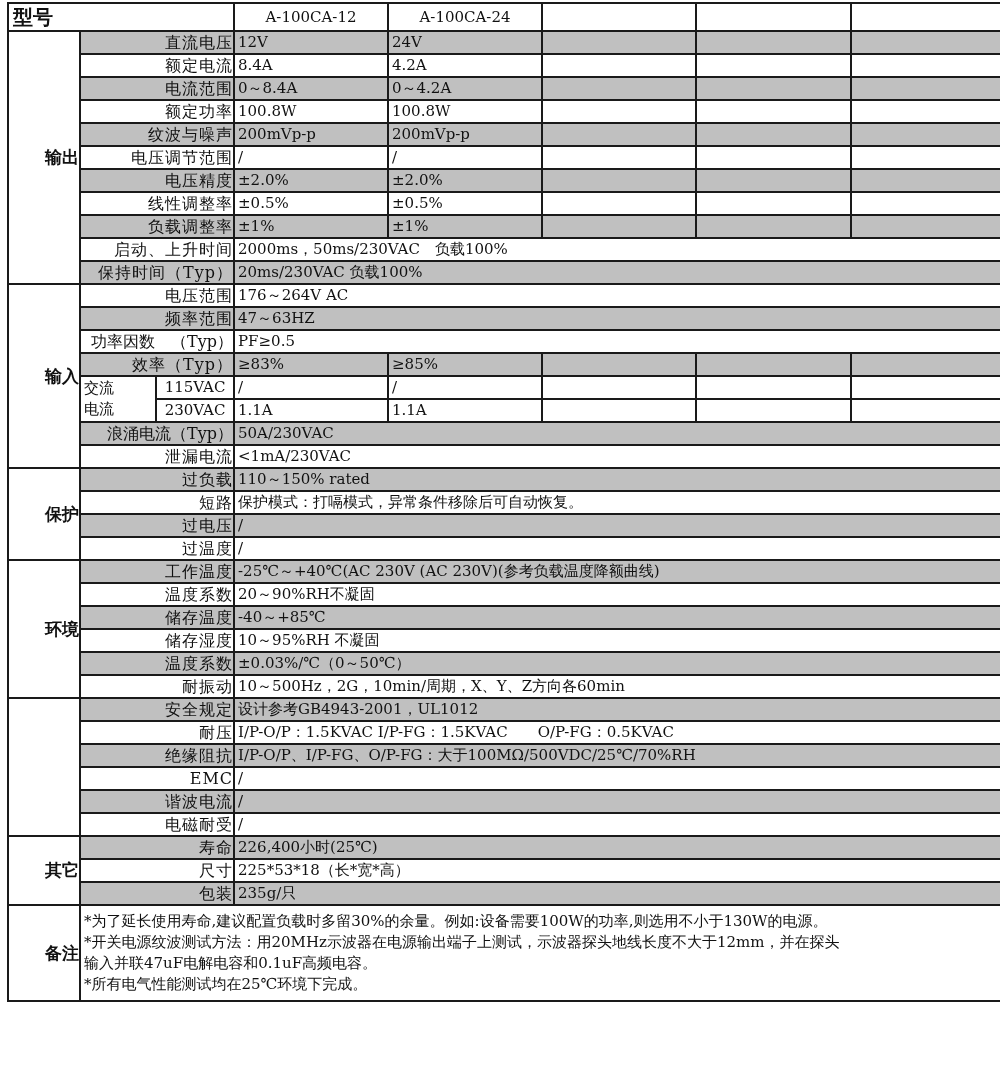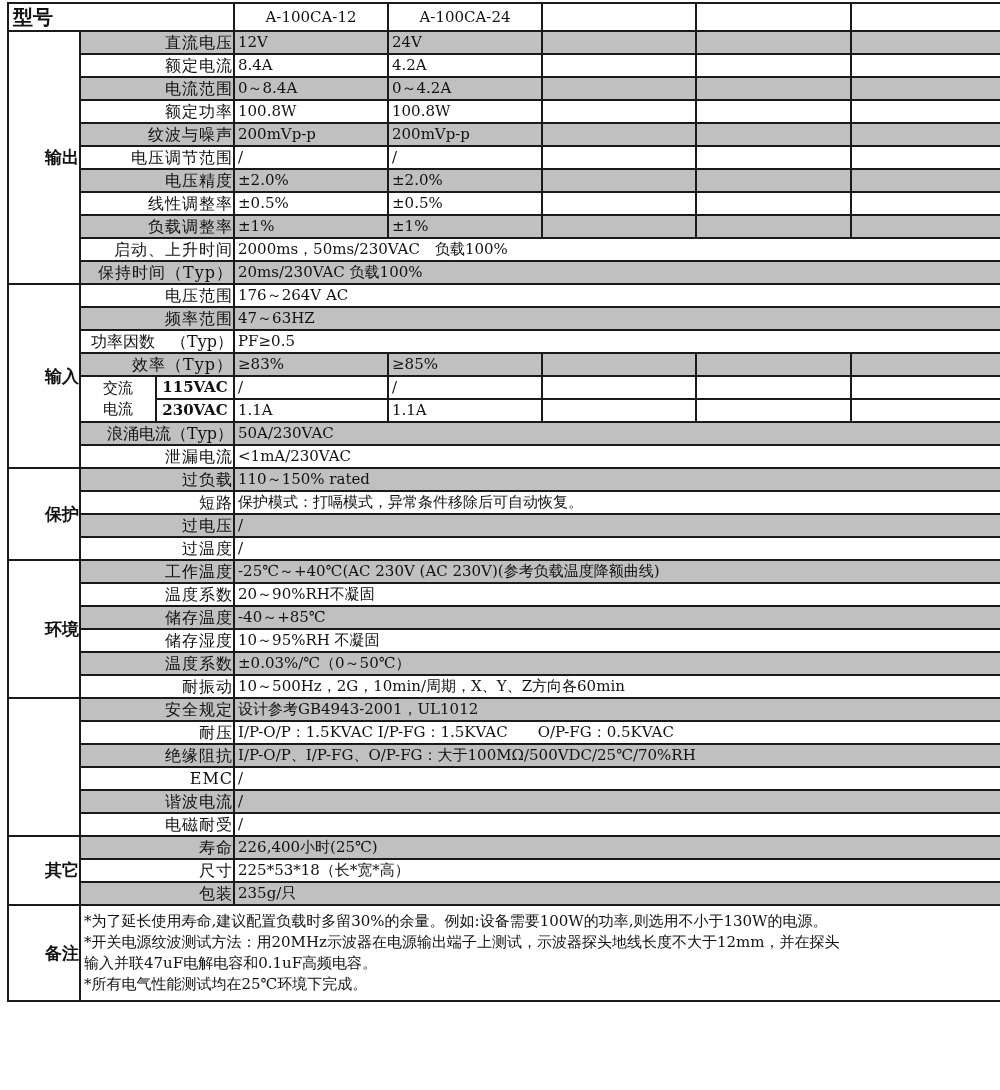--- a/index.html
+++ b/index.html
@@ -30,22 +30,22 @@
     font-family: "DejaVu Sans", "Liberation Sans", sans-serif;
     font-size: 17px; background: #ffffff; padding-left: 36px;
   }
   table.spec td.title {
     font-weight: bold; font-size: 20px;
     font-family: "DejaVu Sans", "Liberation Sans", sans-serif;
     height: 26px; padding-left: 4px;
   }
   table.spec td.model { height: 26px; font-size: 15px; text-align: center; }
   tr.g td:not(.cat) { background: #c0c0c0; }
-  td.sub { text-align: center; font-size: 15px; padding: 0; font-weight: bold; }
-  td.sublbl { text-align: center; font-size: 16px; line-height: 24px; padding: 0; }
+  td.sub { text-align: center; font-size: 15px; padding: 0; }
+  td.sublbl { text-align: left; font-size: 16px; line-height: 24px; padding: 0; }
   td.notes {
     white-space: normal !important;
     font-size: 15px; line-height: 23px;
     padding: 1px 3px;
     vertical-align: top;
   }
   .note-line { display: block; white-space: nowrap; }
 </style>
 </head>
 <body>

